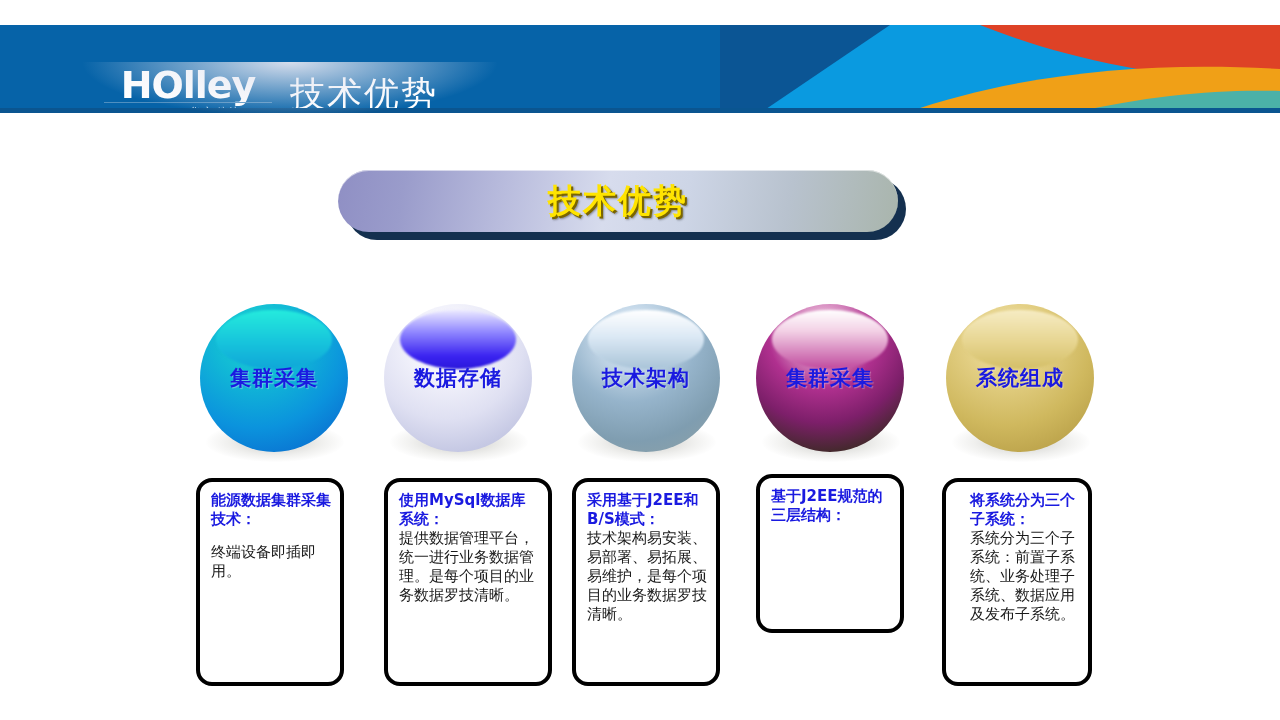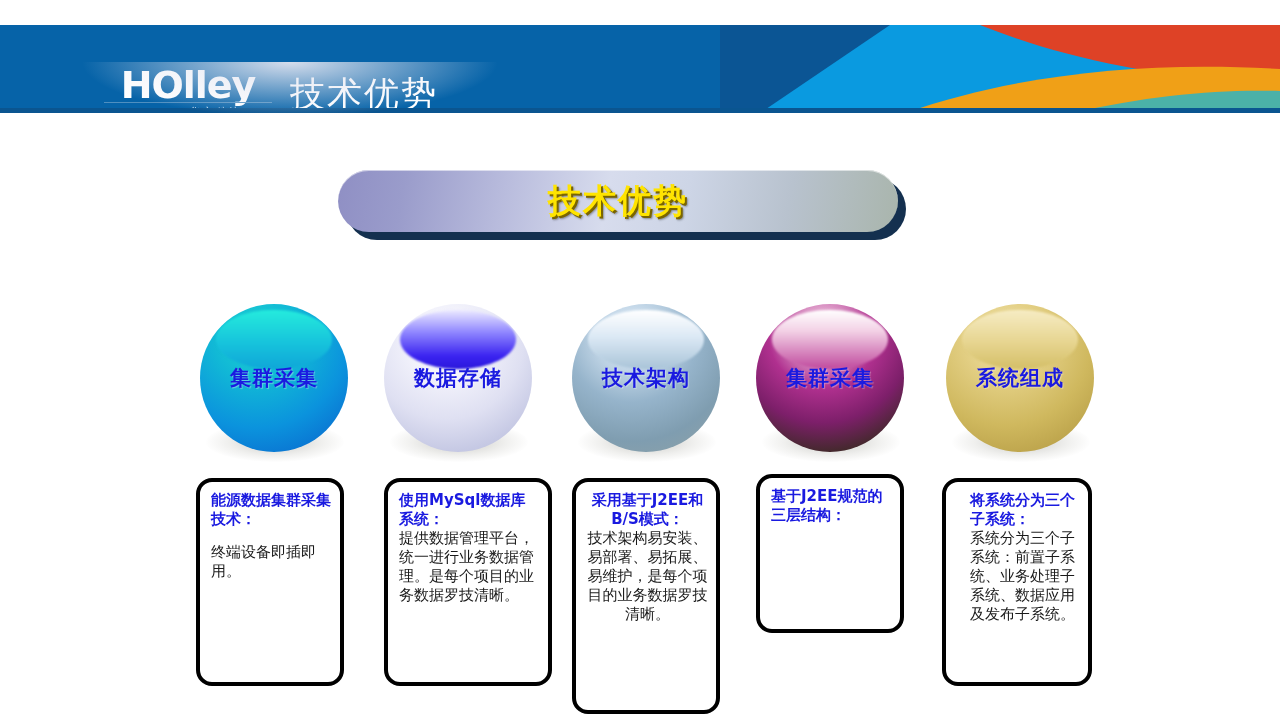--- a/index.html
+++ b/index.html
@@ -190,21 +190,21 @@
 <div class="tbox gap" style="left:196px;top:478px;width:148px;height:208px;">
   <div class="head">能源数据集群采集技术：</div>
   <div class="body">终端设备即插即用。</div>
 </div>
 
 <div class="tbox" style="left:384px;top:478px;width:168px;height:208px;">
   <div class="head">使用MySql数据库系统：</div>
   <div class="body">提供数据管理平台，统一进行业务数据管理。是每个项目的业务数据罗技清晰。</div>
 </div>
 
-<div class="tbox" style="left:572px;top:478px;width:148px;height:236px;text-align:center;">
+<div class="tbox" style="left:572px;top:478px;width:148px;height:208px;">
   <div class="head">采用基于J2EE和B/S模式：</div>
   <div class="body">技术架构易安装、易部署、易拓展、易维护，是每个项目的业务数据罗技清晰。</div>
 </div>
 
 <div class="tbox" style="left:756px;top:474px;width:148px;height:159px;">
   <div class="head">基于J2EE规范的三层结构：</div>
 </div>
 
 <div class="tbox" style="left:942px;top:478px;width:150px;height:208px;padding-left:24px;">
   <div class="head">将系统分为三个子系统：</div>

